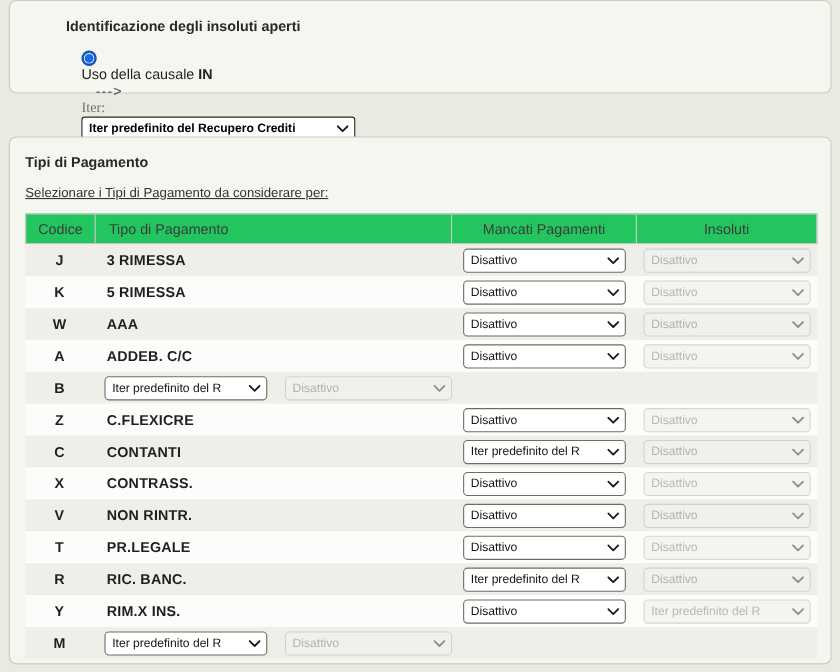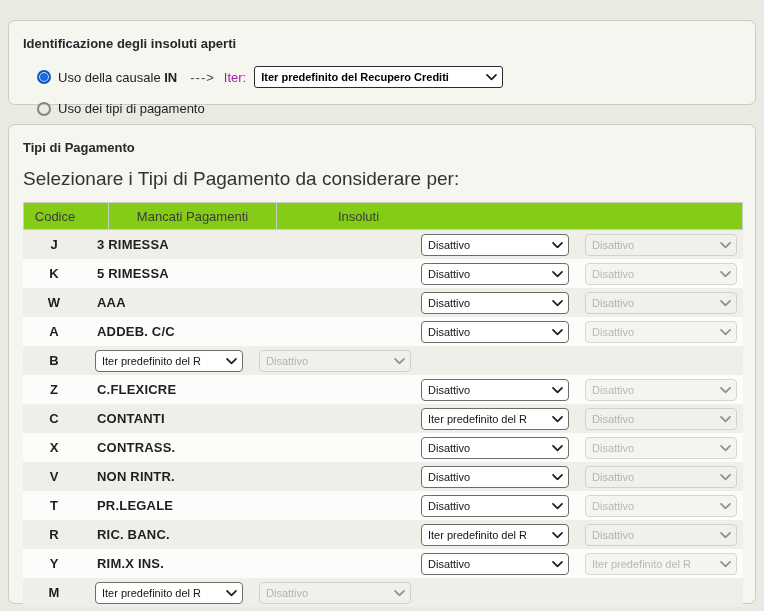--- a/index.html
+++ b/index.html
@@ -9,44 +9,44 @@
     background:#e9eae2;
     font-family:"Liberation Sans", sans-serif;
     font-size:13px; color:#222;
     overflow:hidden;
   }
   .panel {
     position:absolute; left:8px; width:748px;
     background:#f5f6f0;
     border:1px solid #c9ccc2; border-radius:7px;
   }
-  #panel-ident { top:20px; height:85px; }
+  #panel-ident { top:0; height:85px;padding-left:37px; }
   #panel-tipi  { top:124px; height:480px; }
 
   .panel-title {
     font-weight:bold; font-size:13px; color:#26282a;
     padding:15px 14px 0 14px;
   }
-  .subtitle { padding:13px 14px 0 14px; font-size:19px; color:#333; }
+  .subtitle { padding:13px 14px 0 14px; font-size:12px; color:#333;text-decoration:underline; }
 
   
-  .radio-row { display:flex; align-items:center; margin:15px 0 0 28px; }
+  .radio-row { display:flex; margin:15px 0 0 28px;flex-direction:column; }
   .radio-row.second { margin-top:13px; }
   .radio {
     width:14px; height:14px; border-radius:50%;
     border:2px solid #85857f; background:transparent;
     margin-right:7px; flex:none; cursor:pointer;
   }
   .radio.checked {
     border:2px solid #1257b8; background:#1b6ae0;
     box-shadow: inset 0 0 0 1px #dce9fb;
   }
   .rlabel { color:#222; }
   .arrow { color:#4a4a48; margin:0 9px 0 13px; letter-spacing:1px; }
-  .iter-label { margin-right:8px; color:#a21caf; }
+  .iter-label { margin-right:8px; color:#737373;font-family:Liberation Serif, serif; }
 
   
   .sel-box { position:relative; width:148px; height:22px; }
   .sel-box select {
     width:100%; height:100%;
     -webkit-appearance:none; -moz-appearance:none; appearance:none;
     border:1px solid #6d6d68; border-radius:4px;
     background:#ffffff; color:#141414;
     font-family:"Liberation Sans", sans-serif; font-size:11px;
     padding:0 20px 0 6px;
@@ -63,21 +63,21 @@
   .sel-box.top-sel { width:249px; height:22px; }
   .sel-box.top-sel select {
     border:1px solid #2b2b2b; border-radius:3px;
     font-weight:bold; color:#000; padding-left:6px;
   }
 
   
   .ptable { margin:12px 14px 0 14px; width:720px; }
   .thead {
     display:flex; align-items:stretch; height:28px;
-    background:#84cc16; border:1px solid #ccccc6;
+    background:#22c55e; border:1px solid #ccccc6;
     color:#3c3c3a; font-size:13px;
   }
   .thead .hc { display:flex; align-items:center; justify-content:center; }
   .thead .hc + .hc { border-left:1px solid #ccccc6; }
   .hc.h-code { width:62px; }
   .hc.h-name { flex:1; justify-content:flex-start; padding-left:12px; }
   .hc.h-man  { width:168px;margin-left:22px; }
   .hc.h-ins  { width:164px; }
 
   .tbody .trow { display:flex; align-items:center; height:29px; }
@@ -119,20 +119,21 @@
   </div>
 </div>
 
 <div class="panel" id="panel-tipi">
   <div class="panel-title">Tipi di Pagamento</div>
   <div class="subtitle">Selezionare i Tipi di Pagamento da considerare per:</div>
 
   <div class="ptable">
     <div class="thead">
       <div class="hc h-code">Codice</div>
+      <div class="hc h-name">Tipo di Pagamento</div>
       <div class="hc h-man">Mancati Pagamenti</div>
       <div class="hc h-ins">Insoluti</div>
     </div>
     <div class="tbody">
   <div class="trow">
     <div class="c code">J</div>
     <div class="c name">3 RIMESSA</div>
     <div class="c man">
       <div class="sel-box">
         <select>

